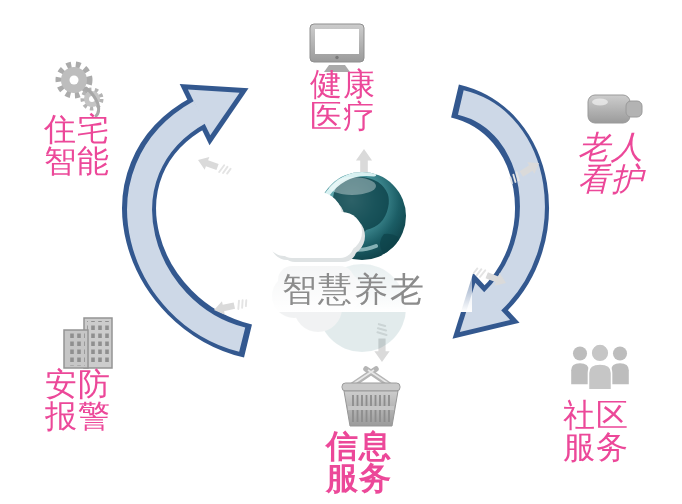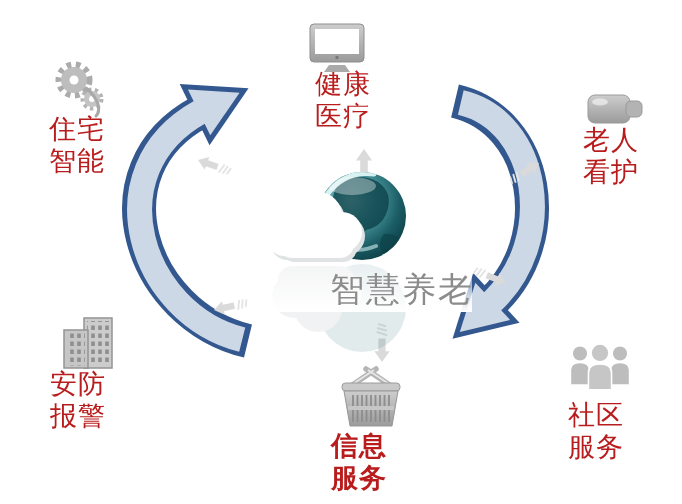--- a/index.html
+++ b/index.html
@@ -9,34 +9,33 @@
     background:#ffffff;
     overflow:hidden;
     font-family:"Liberation Sans","DejaVu Sans",sans-serif;
   }
   #gfx{position:absolute;left:0;top:0;}
   .node-label{
     position:absolute;
     transform:translateX(-50%);
     text-align:center;
     white-space:pre-line;
-    font-size:27px;
+    font-size:32px;
     line-height:32px;
-    color:#b91c1c;
+    color:#ec4899;
     letter-spacing:1px;
   }
   .center-title{
     position:absolute;
     transform:translateX(-50%);
     text-align:center;
     font-size:34px;
     line-height:38px;
     color:#8c8c8c;
     letter-spacing:2px;
-    margin-left:48px;
   }
 </style>
 </head>
 <body>
 
 <div id="stage">
 
 <svg id="gfx" width="682" height="504" viewBox="0 0 682 504">
   <defs>
     <radialGradient id="globeGrad" cx="0.38" cy="0.32" r="0.78">
@@ -186,21 +185,21 @@
     <circle cx="46" cy="45" r="8" fill="#c4c4c4"></circle>
     <circle cx="46" cy="45" r="3" fill="#ffffff"></circle>
     <path d="M 40 34 q 8 6 12 16 q 2 8 -2 12" fill="none" stroke="#a8a8a8" stroke-width="3" stroke-linecap="round"></path>
   </g>
 </svg>
 
 <div class="node-label" style="left:77px;  top:113px;">住宅
 智能</div>
 <div class="node-label" style="left:343px; top:68px;">健康
 医疗</div>
-<div class="node-label" style="left:611px; top:124px;">老人
+<div class="node-label" style="left:611px; top:131px;font-style:italic;">老人
 看护</div>
 <div class="node-label" style="left:596px; top:399px;">社区
 服务</div>
 <div class="node-label" style="left:359px; top:430px;font-weight:bold;">信息
 服务</div>
 <div class="node-label" style="left:78px;  top:368px;">安防
 报警</div>
 <div class="center-title" style="left:354px; top:270px;">智慧养老</div>
 
 </div>

